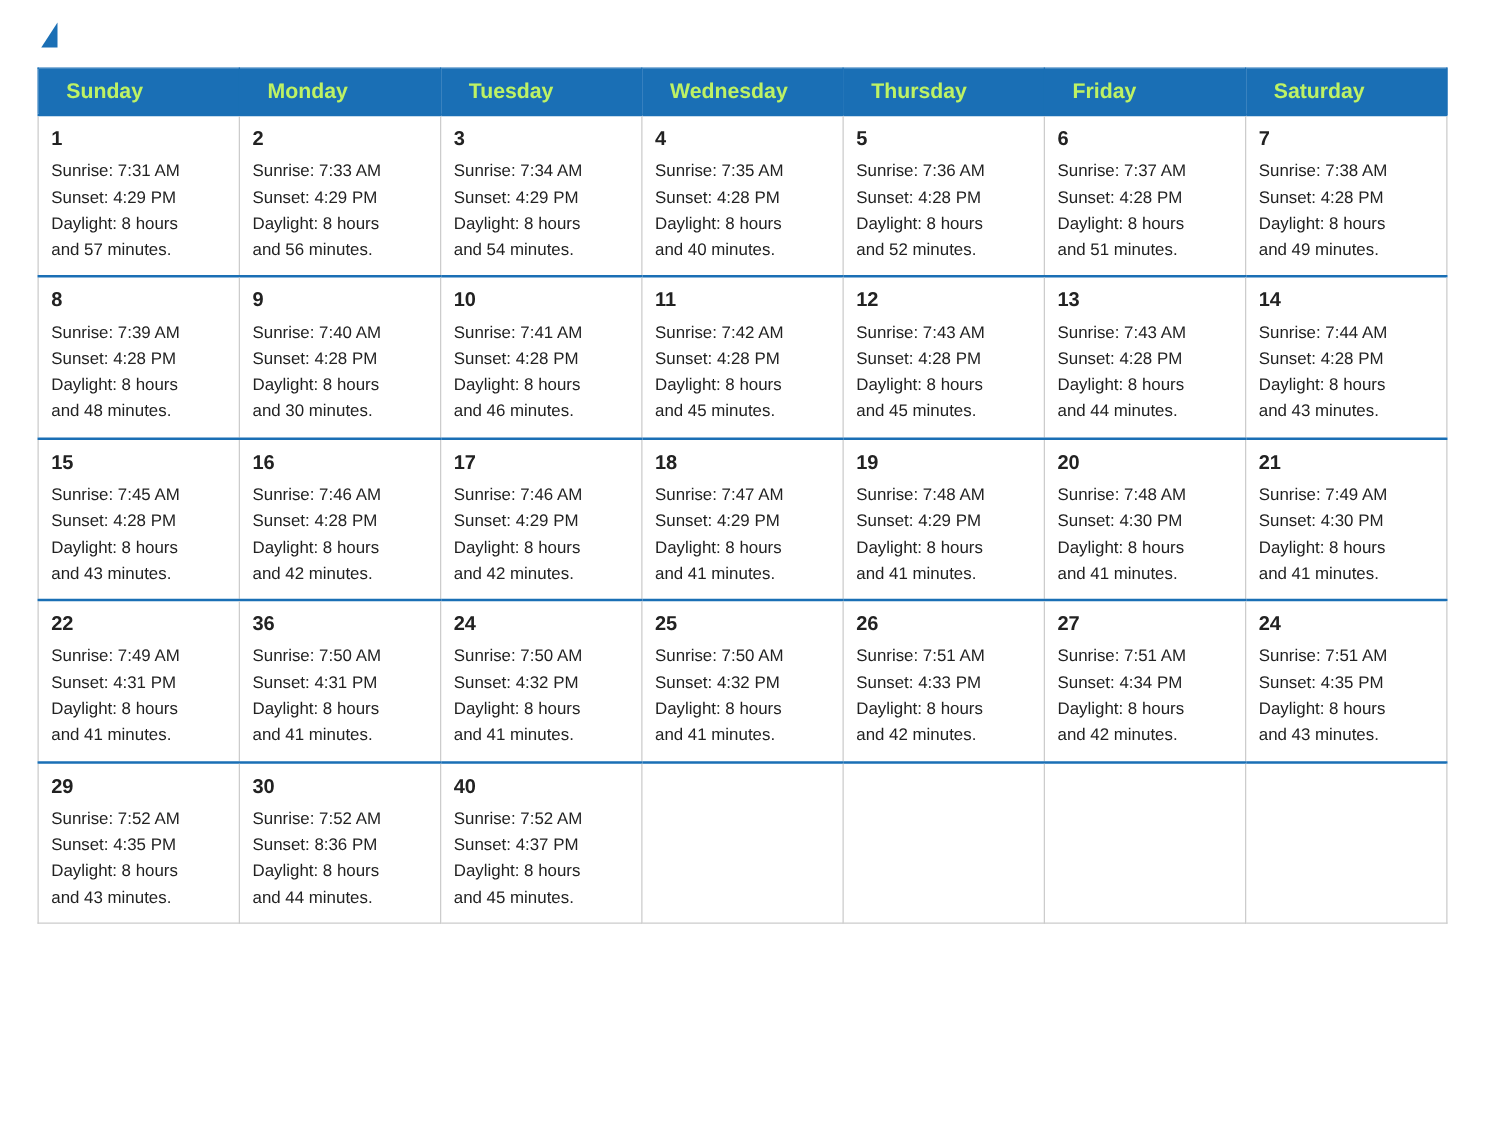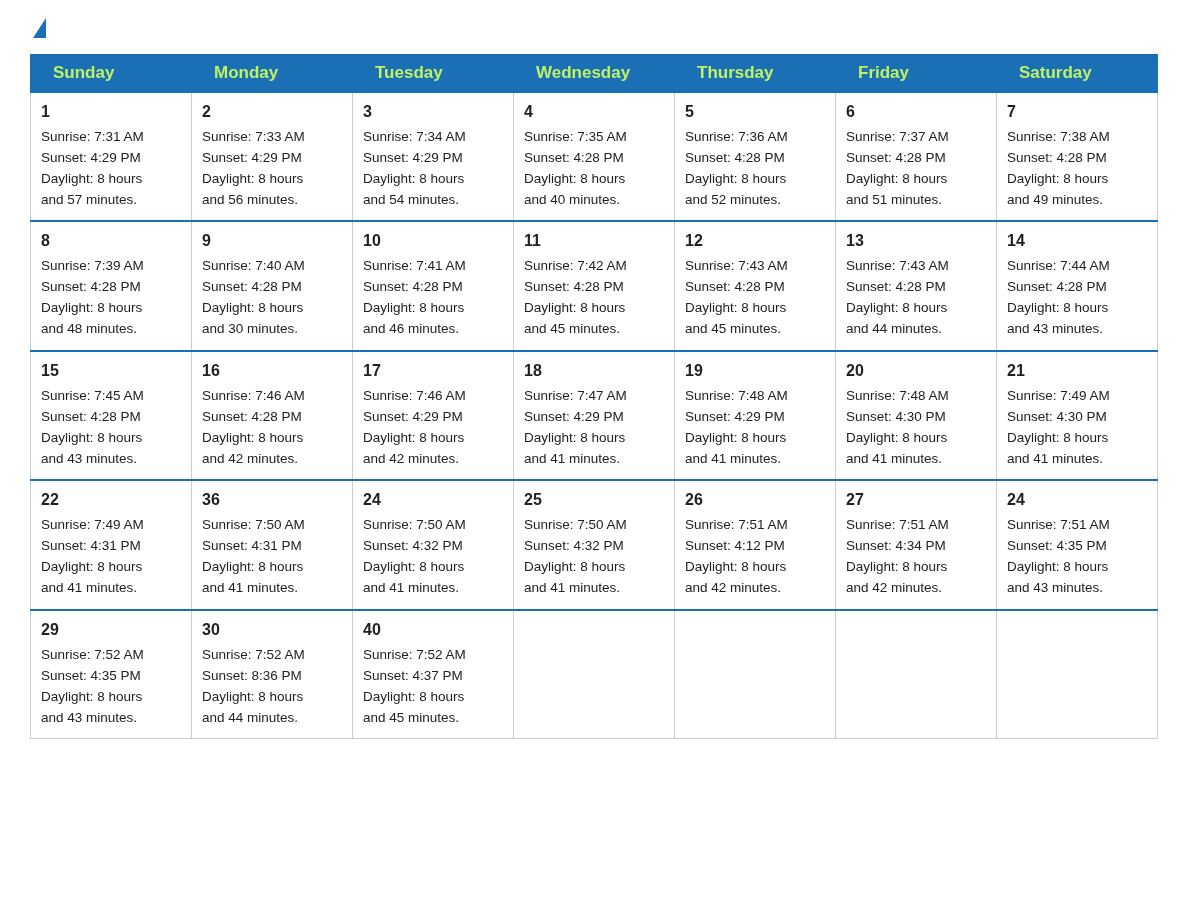--- a/index.html
+++ b/index.html
@@ -152,21 +152,21 @@
         <td><span class="day-num">18</span><span>Sunrise: 7:47 AM</span><br><span>Sunset: 4:29 PM</span><br><span>Daylight: 8 hours</span><br><span>and 41 minutes.</span></td>
         <td><span class="day-num">19</span><span>Sunrise: 7:48 AM</span><br><span>Sunset: 4:29 PM</span><br><span>Daylight: 8 hours</span><br><span>and 41 minutes.</span></td>
         <td><span class="day-num">20</span><span>Sunrise: 7:48 AM</span><br><span>Sunset: 4:30 PM</span><br><span>Daylight: 8 hours</span><br><span>and 41 minutes.</span></td>
         <td><span class="day-num">21</span><span>Sunrise: 7:49 AM</span><br><span>Sunset: 4:30 PM</span><br><span>Daylight: 8 hours</span><br><span>and 41 minutes.</span></td>
       </tr>
       <tr>
         <td><span class="day-num">22</span><span>Sunrise: 7:49 AM</span><br><span>Sunset: 4:31 PM</span><br><span>Daylight: 8 hours</span><br><span>and 41 minutes.</span></td>
         <td><span class="day-num">36</span><span>Sunrise: 7:50 AM</span><br><span>Sunset: 4:31 PM</span><br><span>Daylight: 8 hours</span><br><span>and 41 minutes.</span></td>
         <td><span class="day-num">24</span><span>Sunrise: 7:50 AM</span><br><span>Sunset: 4:32 PM</span><br><span>Daylight: 8 hours</span><br><span>and 41 minutes.</span></td>
         <td><span class="day-num">25</span><span>Sunrise: 7:50 AM</span><br><span>Sunset: 4:32 PM</span><br><span>Daylight: 8 hours</span><br><span>and 41 minutes.</span></td>
-        <td><span class="day-num">26</span><span>Sunrise: 7:51 AM</span><br><span>Sunset: 4:12 PM</span><br><span>Daylight: 8 hours</span><br><span>and 42 minutes.</span></td>
+        <td><span class="day-num">26</span><span>Sunrise: 7:51 AM</span><br><span>Sunset: 4:33 PM</span><br><span>Daylight: 8 hours</span><br><span>and 42 minutes.</span></td>
         <td><span class="day-num">27</span><span>Sunrise: 7:51 AM</span><br><span>Sunset: 4:34 PM</span><br><span>Daylight: 8 hours</span><br><span>and 42 minutes.</span></td>
         <td><span class="day-num">24</span><span>Sunrise: 7:51 AM</span><br><span>Sunset: 4:35 PM</span><br><span>Daylight: 8 hours</span><br><span>and 43 minutes.</span></td>
       </tr>
       <tr>
         <td><span class="day-num">29</span><span>Sunrise: 7:52 AM</span><br><span>Sunset: 4:35 PM</span><br><span>Daylight: 8 hours</span><br><span>and 43 minutes.</span></td>
         <td><span class="day-num">30</span><span>Sunrise: 7:52 AM</span><br><span>Sunset: 8:36 PM</span><br><span>Daylight: 8 hours</span><br><span>and 44 minutes.</span></td>
         <td><span class="day-num">40</span><span>Sunrise: 7:52 AM</span><br><span>Sunset: 4:37 PM</span><br><span>Daylight: 8 hours</span><br><span>and 45 minutes.</span></td>
         <td class="empty-cell"></td>
         <td class="empty-cell"></td>
         <td class="empty-cell"></td>

